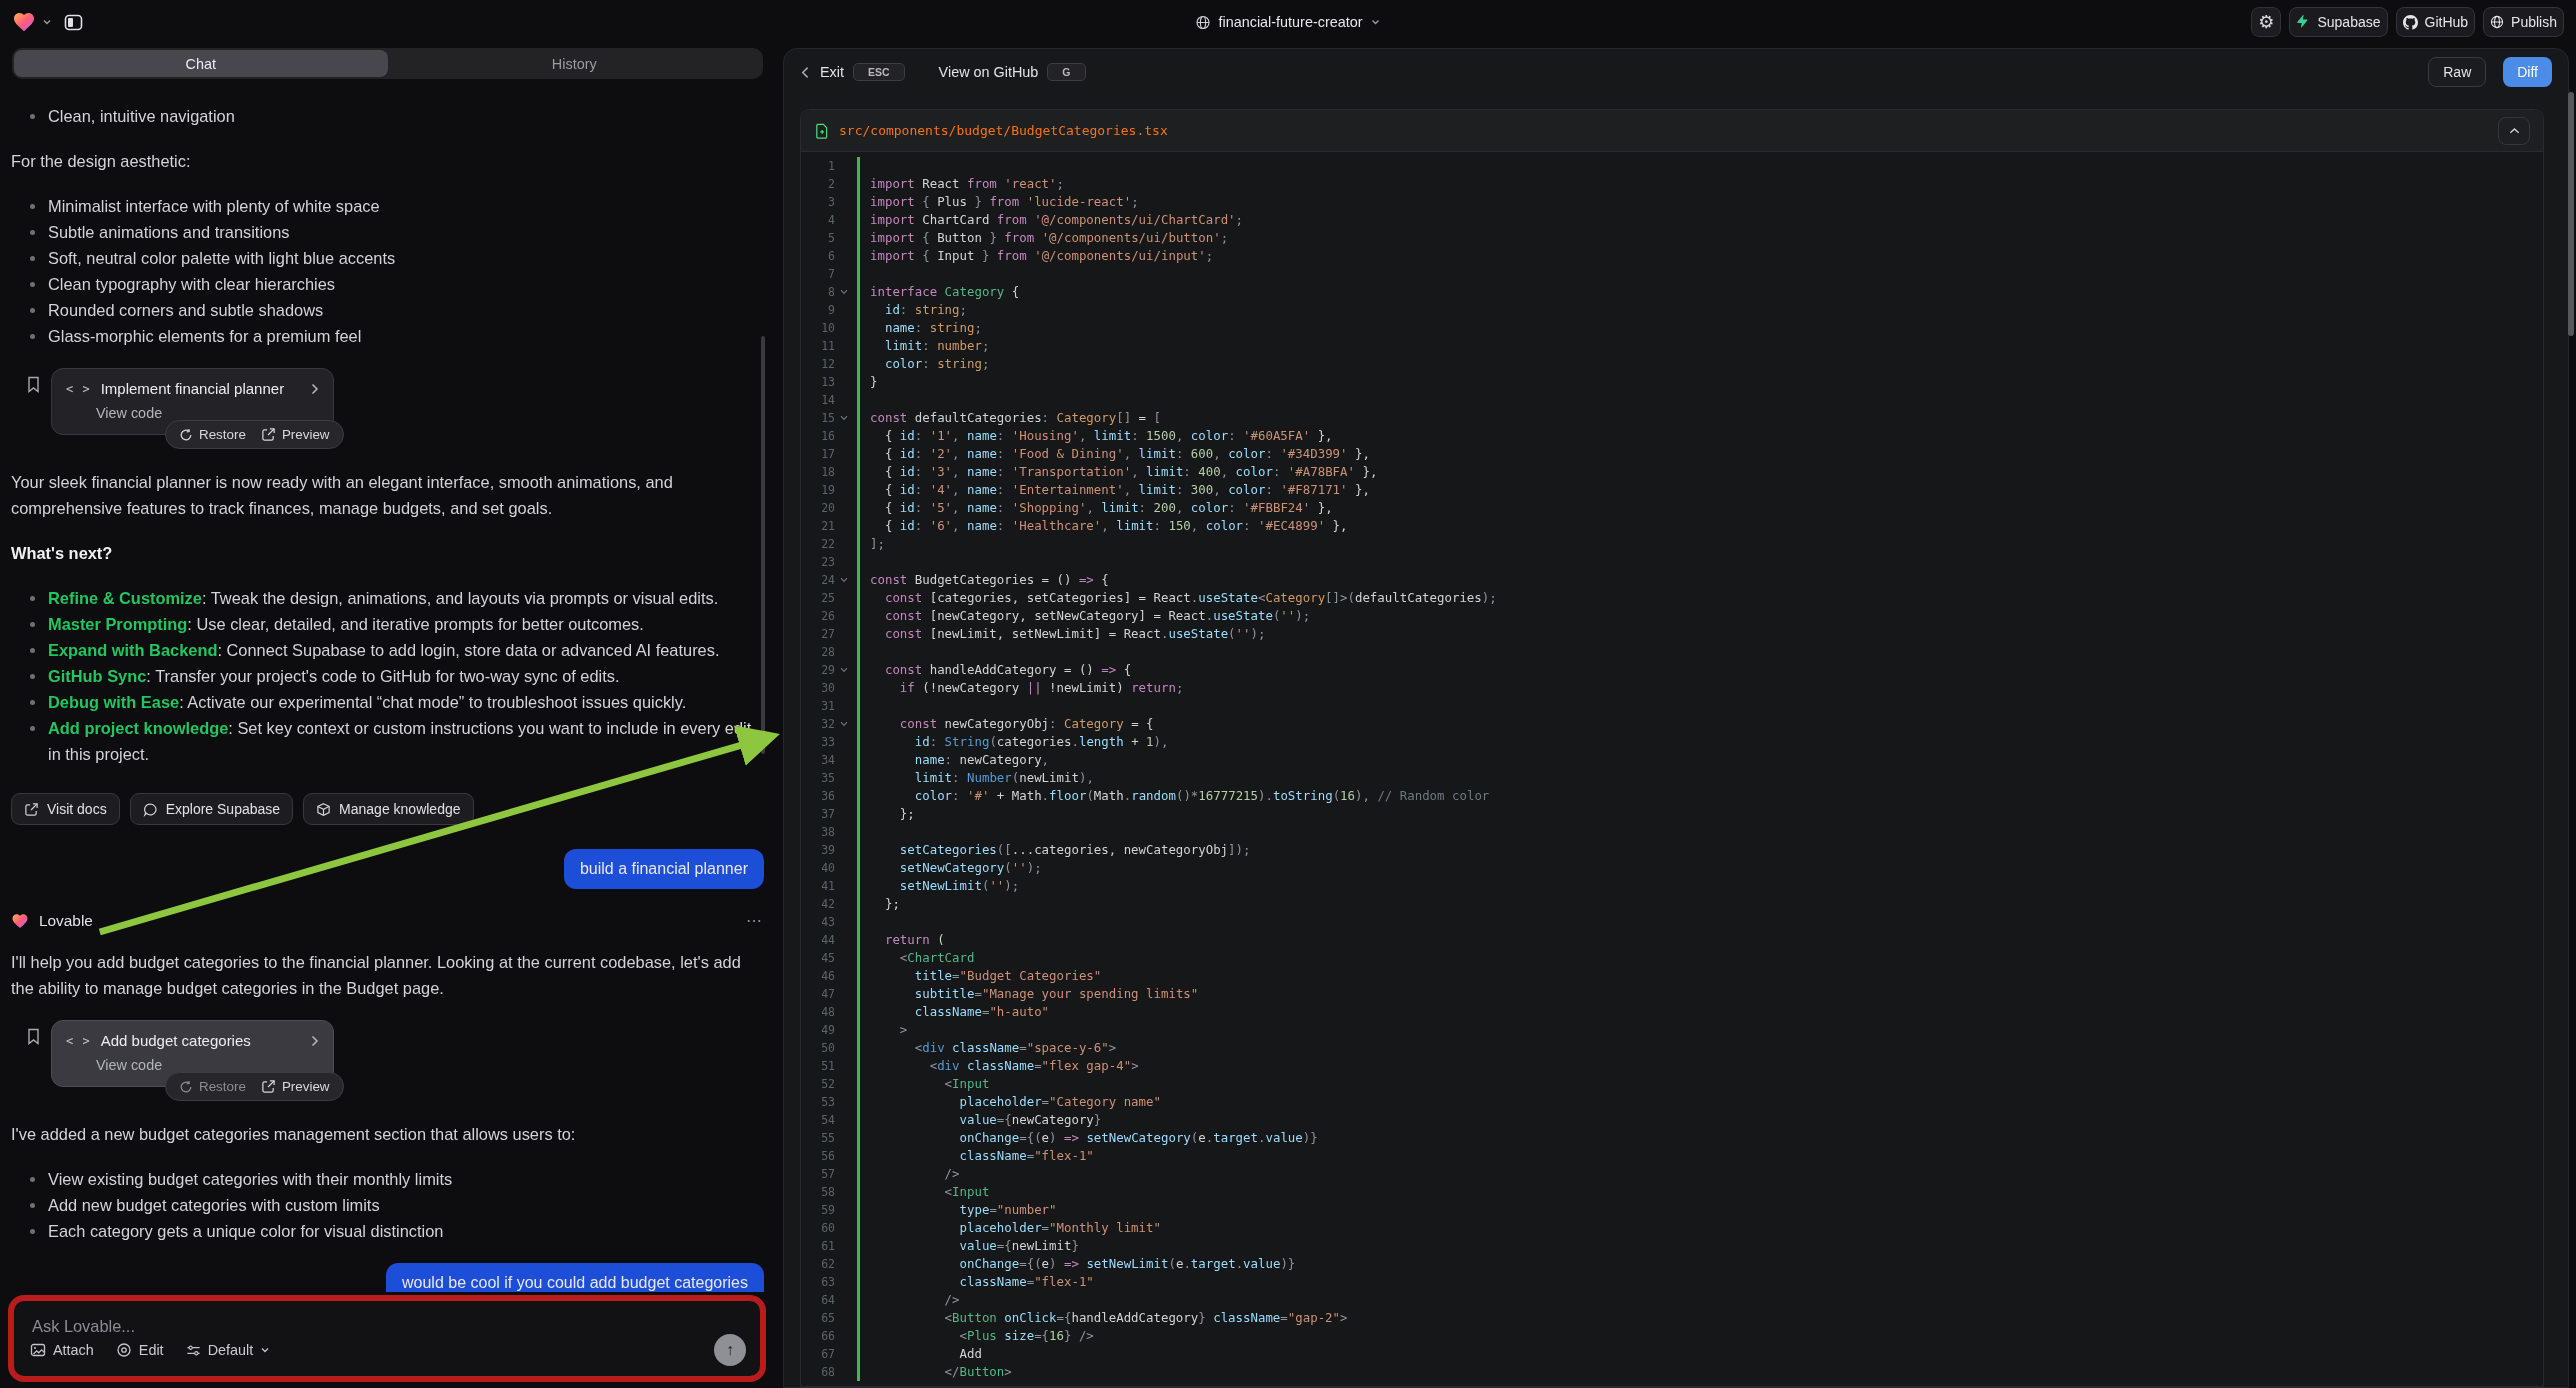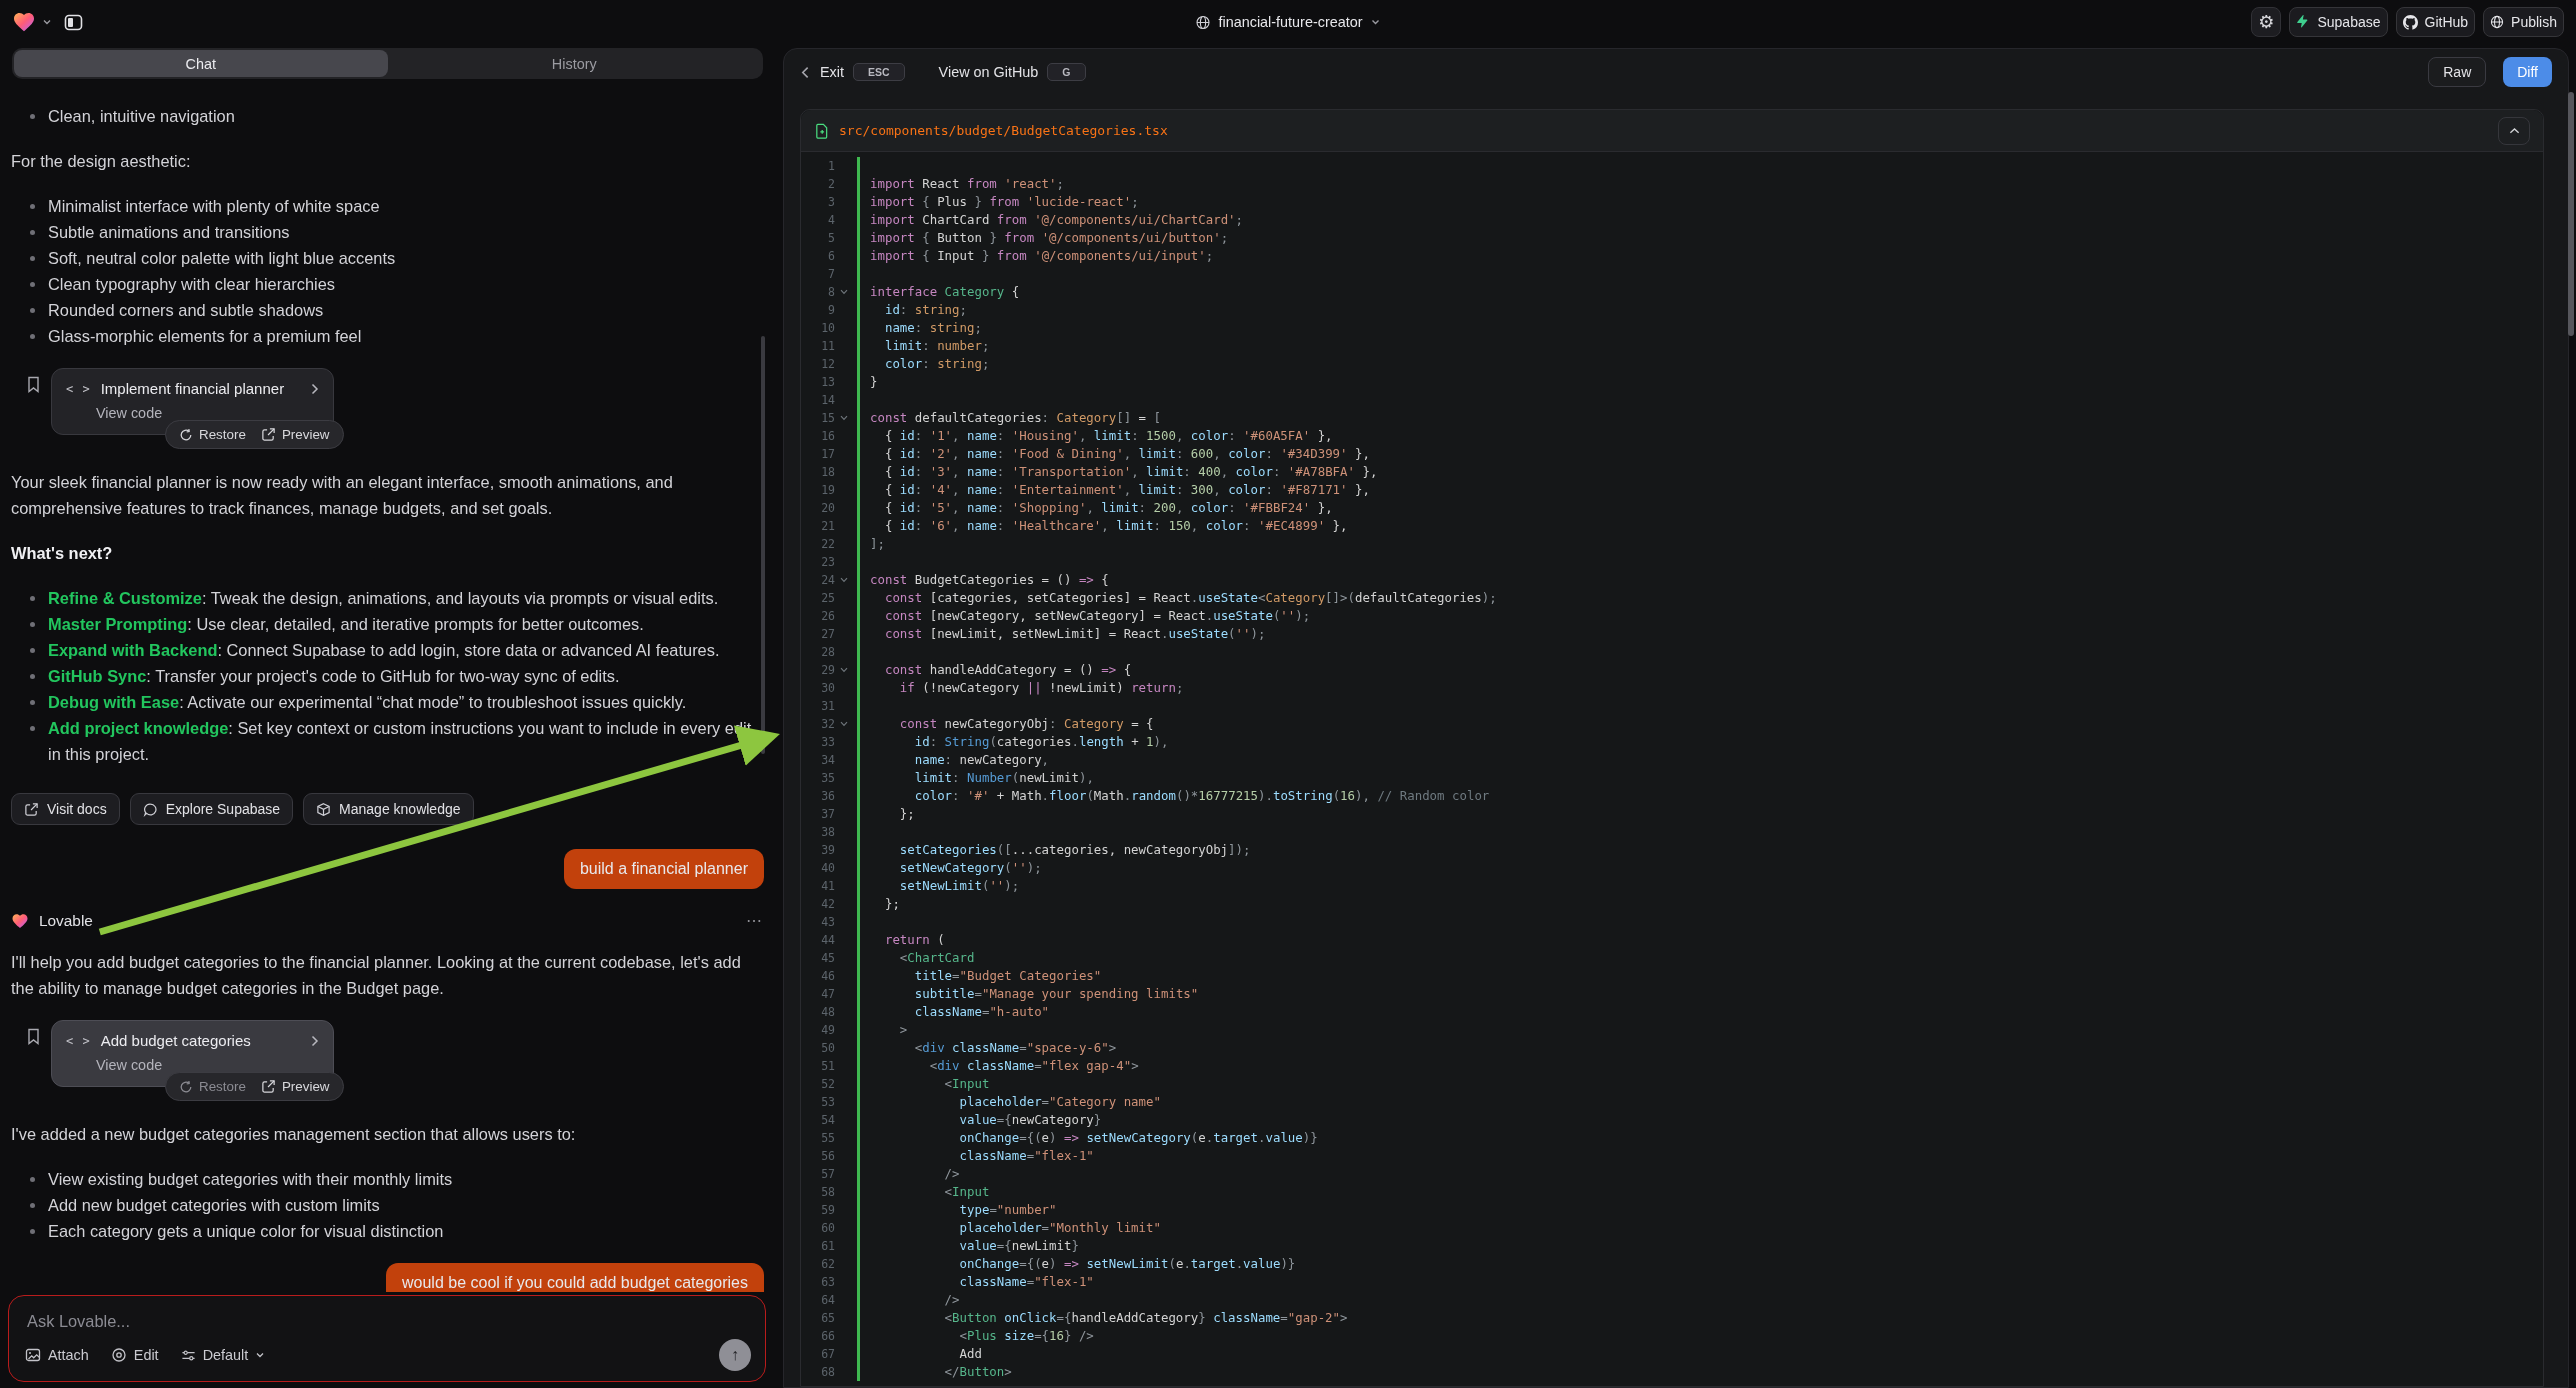--- a/index.html
+++ b/index.html
@@ -46,28 +46,28 @@
   .vcard-view { margin:8px 0 0 30px; font-size:14.4px; color:#b4b4bc; }
   .vcard-pill { position:absolute; left:113px; bottom:-15px; height:29px; display:flex; align-items:center; gap:15px; padding:0 13px; background:#27272b; border:1px solid #3c3c42; border-radius:15px; white-space:nowrap; }
   .pill-action { display:flex; align-items:center; gap:6px; font-size:13.4px; color:#d8d8dc; }
   .pill-action.dim { color:#8c8c93; }
 
   .chips { display:flex; gap:10px; margin:26px 0 24px; }
   .chip { height:32px; display:flex; align-items:center; gap:8px; padding:0 12px; background:#1d1d21; border:1px solid #38383e; border-radius:9px; font-size:14px; color:#e2e2e6; }
   .chip svg { color:#cfcfd5; }
 
   .bubble-row { display:flex; justify-content:flex-end; margin:16px 0 22px; }
-  .bubble { max-width:597px; background:#c2410c; border-radius:12px; padding:11px 16px; font-size:16px; color:#e8e8ec; }
+  .bubble { max-width:597px; background:#1d4ed8; border-radius:12px; padding:11px 16px; font-size:16px; color:#e8e8ec; }
 
   .assist-head { display:flex; align-items:center; gap:10px; margin:20px 0 8px; }
   .assist-name { font-size:15.4px; color:#e2e2e6; flex:1; }
   .dots { color:#8e8e95; font-size:16px; letter-spacing:2px; }
 
   
-  .composer { position:absolute; left:8px; width:758px; bottom:6px; height:87px; background:#121214; border:1px solid #b91c1c; border-radius:16px; padding:16px 18px 12px; }
+  .composer { position:absolute; left:8px; width:758px; bottom:6px; height:87px; background:#121214; border:6px solid #b91c1c; border-radius:16px; padding:16px 18px 12px; }
   .composer-ph { font-size:16.4px; color:#8b8b93; }
   .composer-row { position:absolute; left:16px; right:14px; bottom:10px; display:flex; align-items:center; gap:22px; }
   .composer-act { display:flex; align-items:center; gap:7px; font-size:14.4px; color:#cbcbd1; }
   .composer-act svg { color:#c3c3c9; }
   .send-btn { margin-left:auto; width:32px; height:32px; border-radius:50%; background:#8f8f96; display:flex; align-items:center; justify-content:center; color:#232327; font-size:16px; font-weight:bold; }
 
   .chat-thumb { position:absolute; left:761px; top:336px; width:4px; height:418px; background:#3a3a40; border-radius:2px; }
   .arrow-overlay { position:absolute; left:0; top:0; pointer-events:none; z-index:40; }
 
   

